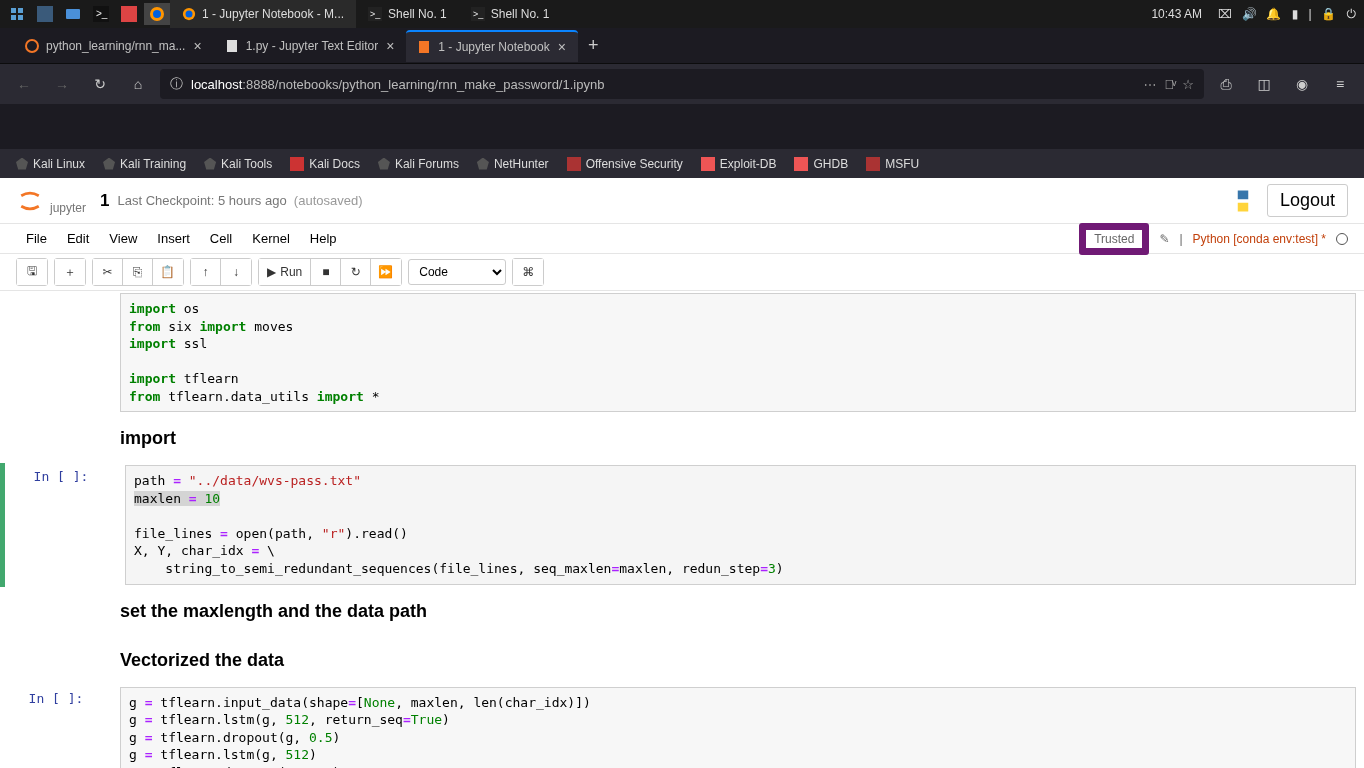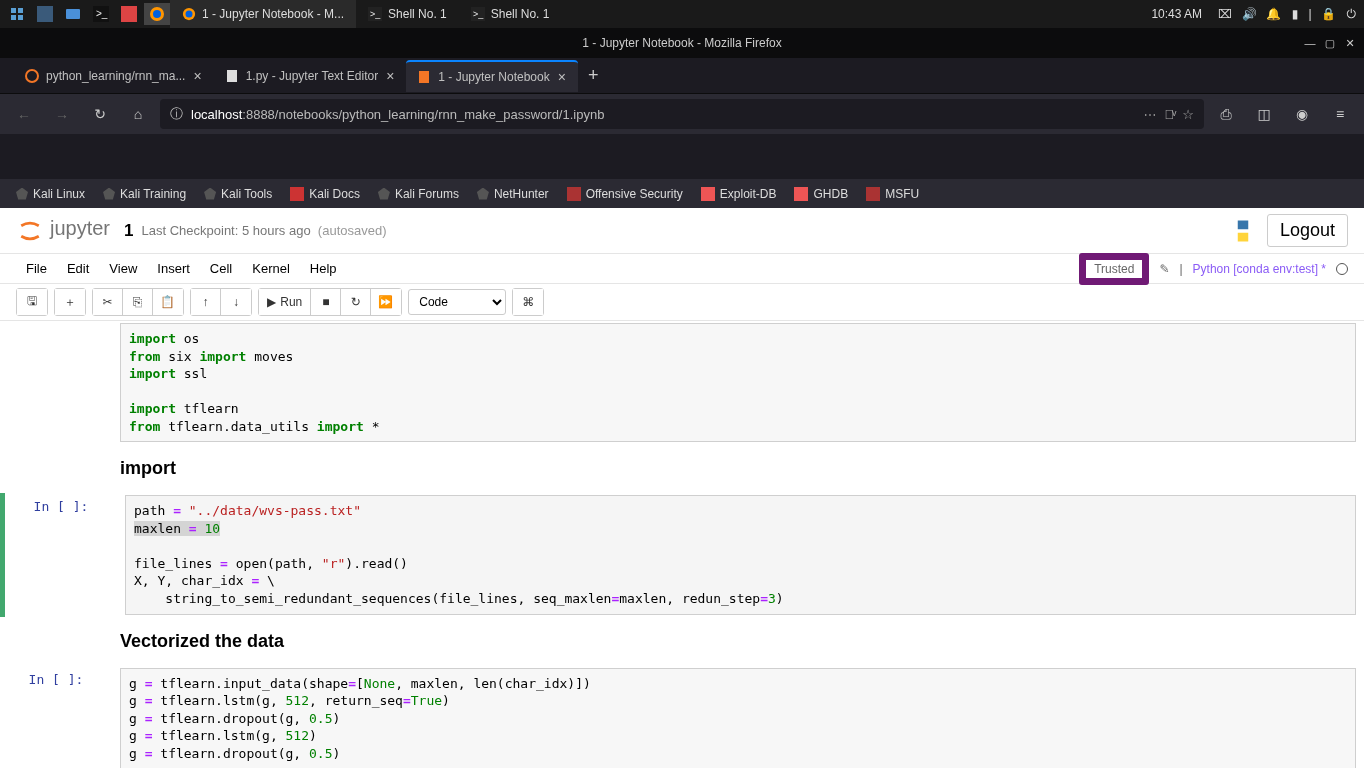--- a/index.html
+++ b/index.html
@@ -34,34 +34,34 @@
 .nav-btn.disabled { color: #666; cursor: default; }
 .urlbar { flex: 1; height: 30px; background: #1c1b22; border-radius: 4px; display: flex; align-items: center; padding: 0 10px; color: #bbb; font-size: 13px; gap: 8px; }
 .urlbar-actions { display: flex; gap: 8px; color: #aaa; }
 
 .bookmarks-bar { height: 30px; background: #2b2a33; display: flex; align-items: center; padding: 0 8px; gap: 2px; border-top: 1px solid #1c1b22; margin-top: 44px; }
 .bookmark { display: flex; align-items: center; gap: 5px; color: #ddd; font-size: 12px; padding: 4px 8px; border-radius: 3px; cursor: pointer; white-space: nowrap; }
 
 
 .jupyter { background: #fff; height: calc(768px - 28px - 30px - 36px - 40px - 30px); overflow-y: auto; }
 .jupyter-header { display: flex; align-items: center; padding: 6px 16px; border-bottom: 1px solid #e5e5e5; }
-.jupyter-logo { display: flex; align-items: flex-start; gap: 6px; font-size: 20px; color: #757575; font-weight: 400; }
+.jupyter-logo { display: flex; align-items: flex-end; gap: 6px; font-size: 12px; color: #757575; font-weight: 400; }
 .jupyter-logo-icon { width: 28px; height: 28px; }
 .notebook-name { margin-left: 14px; font-size: 17px; font-weight: bold; }
 .checkpoint { margin-left: 8px; font-size: 13px; color: #777; }
 .autosaved { color: #999; }
 .header-right { margin-left: auto; display: flex; align-items: center; gap: 10px; }
 .python-icon { width: 28px; height: 28px; }
 .logout-btn { border: 1px solid #ccc; background: #fff; padding: 5px 12px; border-radius: 3px; font-size: 18px; cursor: pointer; }
 
 .jupyter-menubar { display: flex; align-items: center; padding: 0 16px; border-bottom: 1px solid #e5e5e5; height: 30px; font-size: 13px; }
 .menu-item { padding: 4px 10px; cursor: pointer; }
 .menubar-right { margin-left: auto; display: flex; align-items: center; gap: 10px; font-size: 12px; color: #666; }
 .trusted { border: 7px solid #701a75; padding: 2px 8px; border-radius: 3px; }
-.kernel-name { color: #8b5cf6; }
+.kernel-name { color: #c2410c; }
 .kernel-indicator { width: 12px; height: 12px; border: 1.5px solid #555; border-radius: 50%; }
 
 .jupyter-toolbar { display: flex; align-items: center; padding: 4px 16px; border-bottom: 1px solid #e5e5e5; gap: 0; }
 .tool-group { display: flex; border: 1px solid #ccc; border-radius: 3px; margin-right: 6px; }
 .tool-btn { width: 30px; height: 26px; display: flex; align-items: center; justify-content: center; background: #fff; cursor: pointer; border-right: 1px solid #ccc; font-size: 12px; color: #333; }
 .tool-btn:last-child { border-right: none; }
 .tool-btn.run-btn { width: auto; padding: 0 8px; gap: 4px; }
 .cell-type-select { height: 26px; border: 1px solid #ccc; border-radius: 3px; font-size: 12px; padding: 0 6px; margin-right: 6px; min-width: 98px; background: #fff; }
 
 
@@ -152,28 +152,20 @@
     <span>🔊</span>
     <span>🔔</span>
     <span>▮</span>
     <span>|</span>
     <span>🔒</span>
     <span>⏻</span>
   </div>
 </div>
 
 <div class="firefox-window">
-  <div class="firefox-titlebar">
-    <span>1 - Jupyter Notebook - Mozilla Firefox</span>
-    <div class="window-controls">
-      <div class="window-ctrl">—</div>
-      <div class="window-ctrl">▢</div>
-      <div class="window-ctrl">✕</div>
-    </div>
-  </div>
 
   <div class="firefox-tabs">
     <div class="ff-tab">
       <svg class="ff-tab-icon" viewBox="0 0 16 16">
           <circle cx="8" cy="8" r="6" fill="none" stroke="#f37626" stroke-width="2"></circle>
         </svg>
       <span class="ff-tab-label">python_learning/rnn_ma...</span>
       <span class="ff-tab-close">×</span>
     </div>
     <div class="ff-tab">
@@ -357,20 +349,23 @@
         <div class="cell-input">
           <div class="code-area"><span>path </span><span class="op">=</span><span> </span><span class="str">"../data/wvs-pass.txt"</span>
 <span style="background:#d4d4d4"><span>maxlen </span><span class="op">=</span><span> </span><span class="num">10</span></span>
 
 <span>file_lines </span><span class="op">=</span><span> open(path, </span><span class="str">"r"</span><span>).read()</span>
 <span>X, Y, char_idx </span><span class="op">=</span><span> \</span>
 <span>    string_to_semi_redundant_sequences(file_lines, seq_maxlen</span><span class="op">=</span><span>maxlen, redun_step</span><span class="op">=</span><span class="num">3</span><span>)</span></div>
         </div>
       </div>
 
+      <div class="text-cell">
+        <h3>set the maxlength and the data path</h3>
+      </div>
 
       <div class="text-cell">
         <h3>Vectorized the data</h3>
       </div>
 
       <div class="cell code-cell">
         <div class="prompt">In [ ]:</div>
         <div class="cell-input">
           <div class="code-area"><span>g </span><span class="op">=</span><span> tflearn.input_data(shape</span><span class="op">=</span><span>[</span><span class="bn">None</span><span>, maxlen, len(char_idx)])</span>
 <span>g </span><span class="op">=</span><span> tflearn.lstm(g, </span><span class="num">512</span><span>, return_seq</span><span class="op">=</span><span class="bn">True</span><span>)</span>

